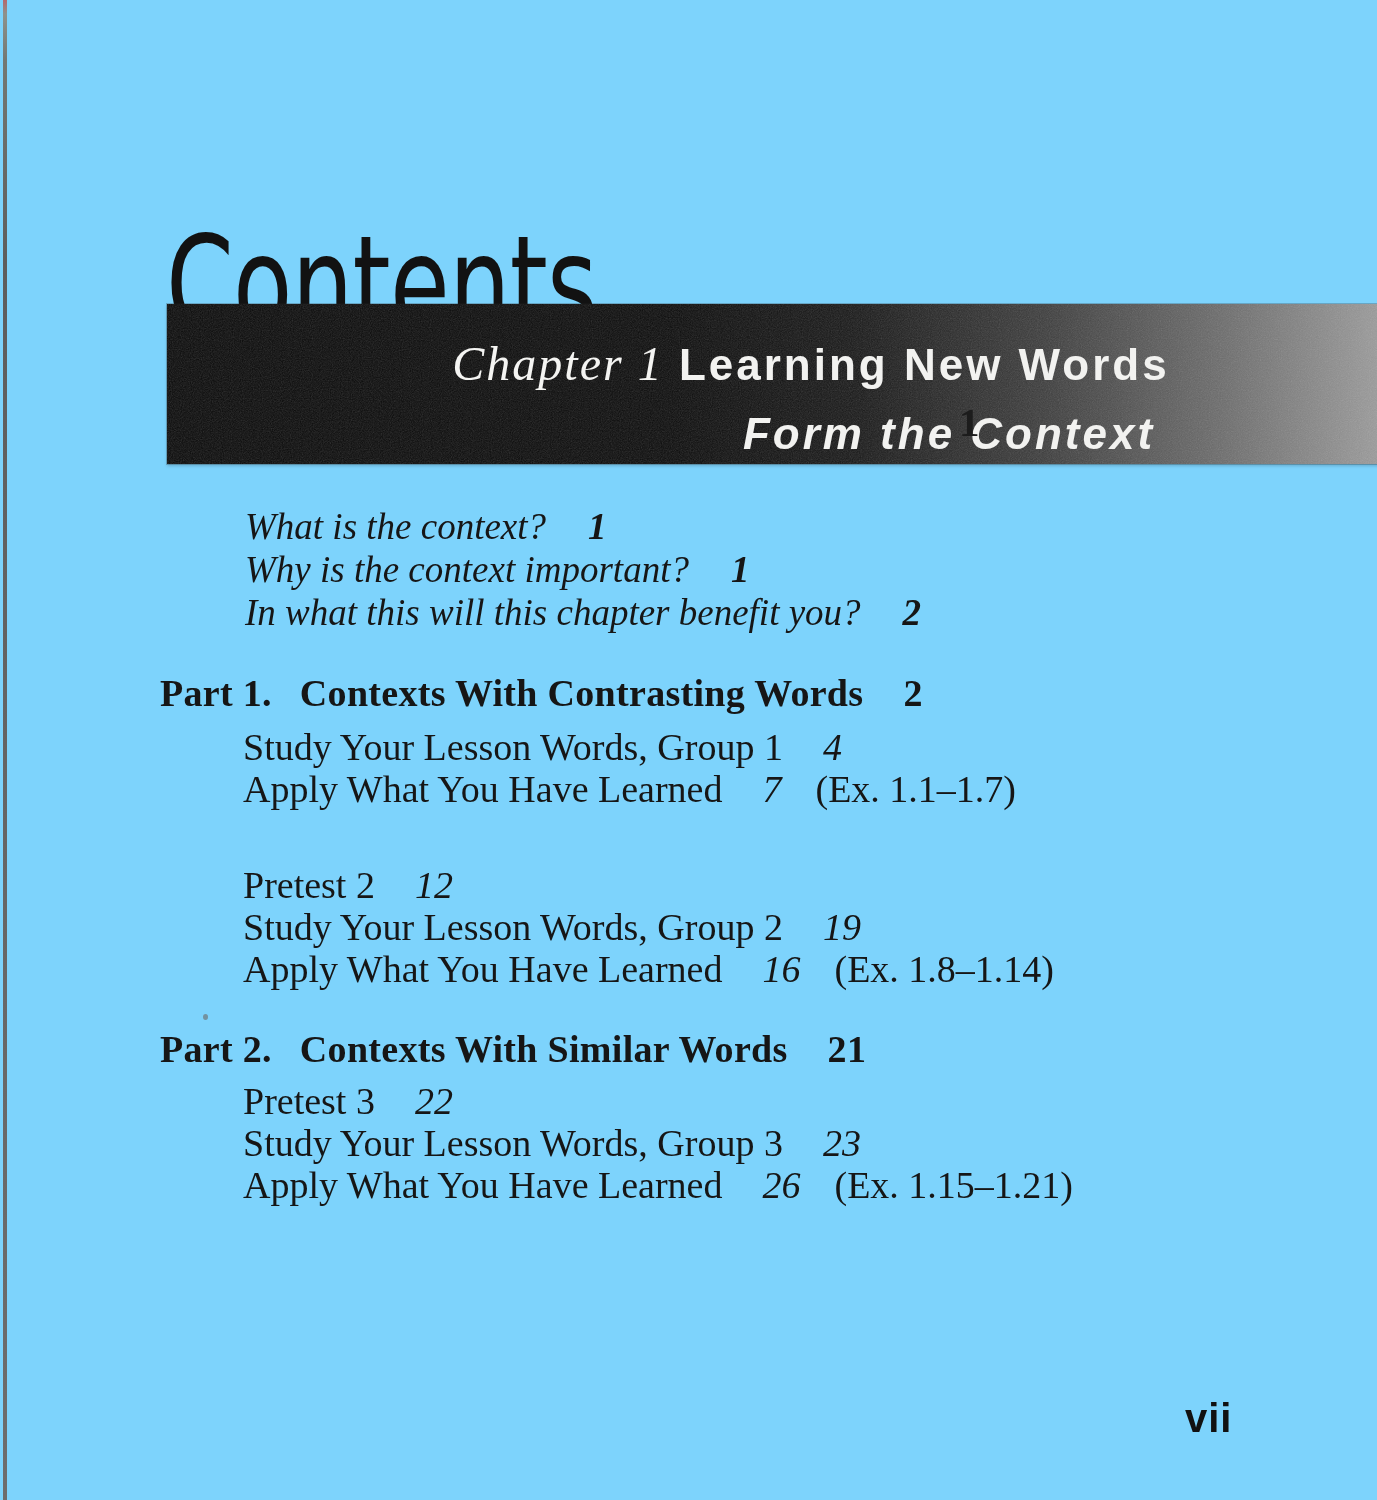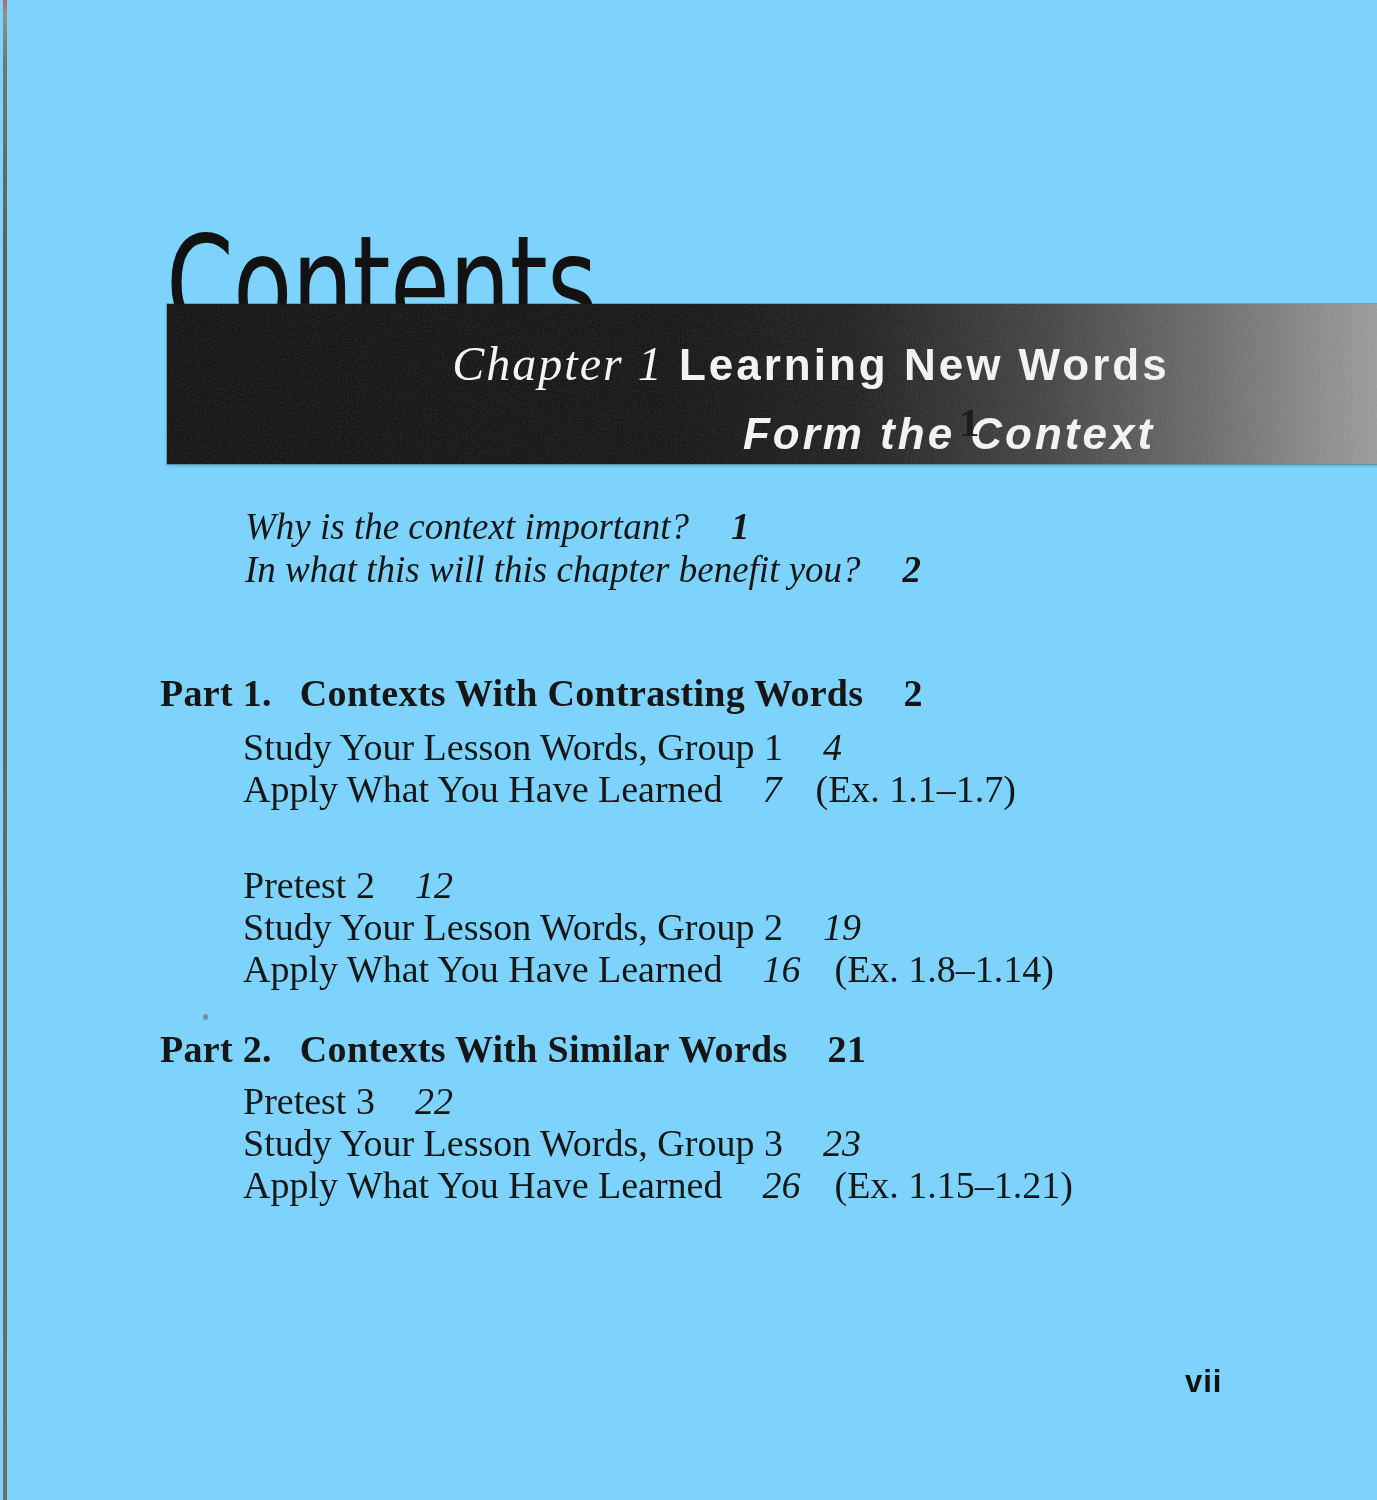--- a/index.html
+++ b/index.html
@@ -84,23 +84,23 @@
     font-size:38px;line-height:42px;white-space:nowrap;
   }
   .g-1{top:726px;}
   .g-2{top:864px;}
   .g-3{top:1080px;}
   .item-page{margin-left:40px;font-style:italic;}
   .item-note{margin-left:34px;}
   .item-note:empty{margin-left:0;}
   
   .folio{
-    position:absolute;left:1185px;top:1364px;
+    position:absolute;left:1185px;top:1396px;
     font-family:"Liberation Sans", sans-serif;
-    font-weight:bold;font-size:31px;color:#111;
+    font-weight:bold;font-size:40px;color:#111;
     letter-spacing:1px;
   }
 </style>
 </head>
 <body>
 
 <div class="stage">
 
   <div class="scan-edge"></div>
   <div class="speckle"></div>
@@ -116,20 +116,21 @@
       <rect width="100%" height="100%" filter="url(#grain)"></rect>
     </svg>
     <div class="banner-text">
       <div class="banner-line1"><span class="banner-chapter">Chapter 1</span><span class="banner-title">&nbsp;<span>Learning New Words</span></span></div>
       <div class="banner-line2"><span class="banner-title">Form the Context</span></div>
     </div>
     <span class="banner-page">1</span>
   </div>
 
   <div class="questions">
+    <div><span>What is the context?</span><span class="q-page">1</span></div>
     <div><span>Why is the context important?</span><span class="q-page">1</span></div>
     <div><span>In what this will this chapter benefit you?</span><span class="q-page">2</span></div>
   </div>
 
   <div class="part-heading ph-1">
     <span class="part-label">Part 1.</span><span class="part-title">Contexts With Contrasting Words</span><span class="part-page">2</span>
   </div>
 
   <div class="group g-1">
     <div><span>Study Your Lesson Words, Group 1</span><span class="item-page">4</span><span class="item-note"></span></div>

